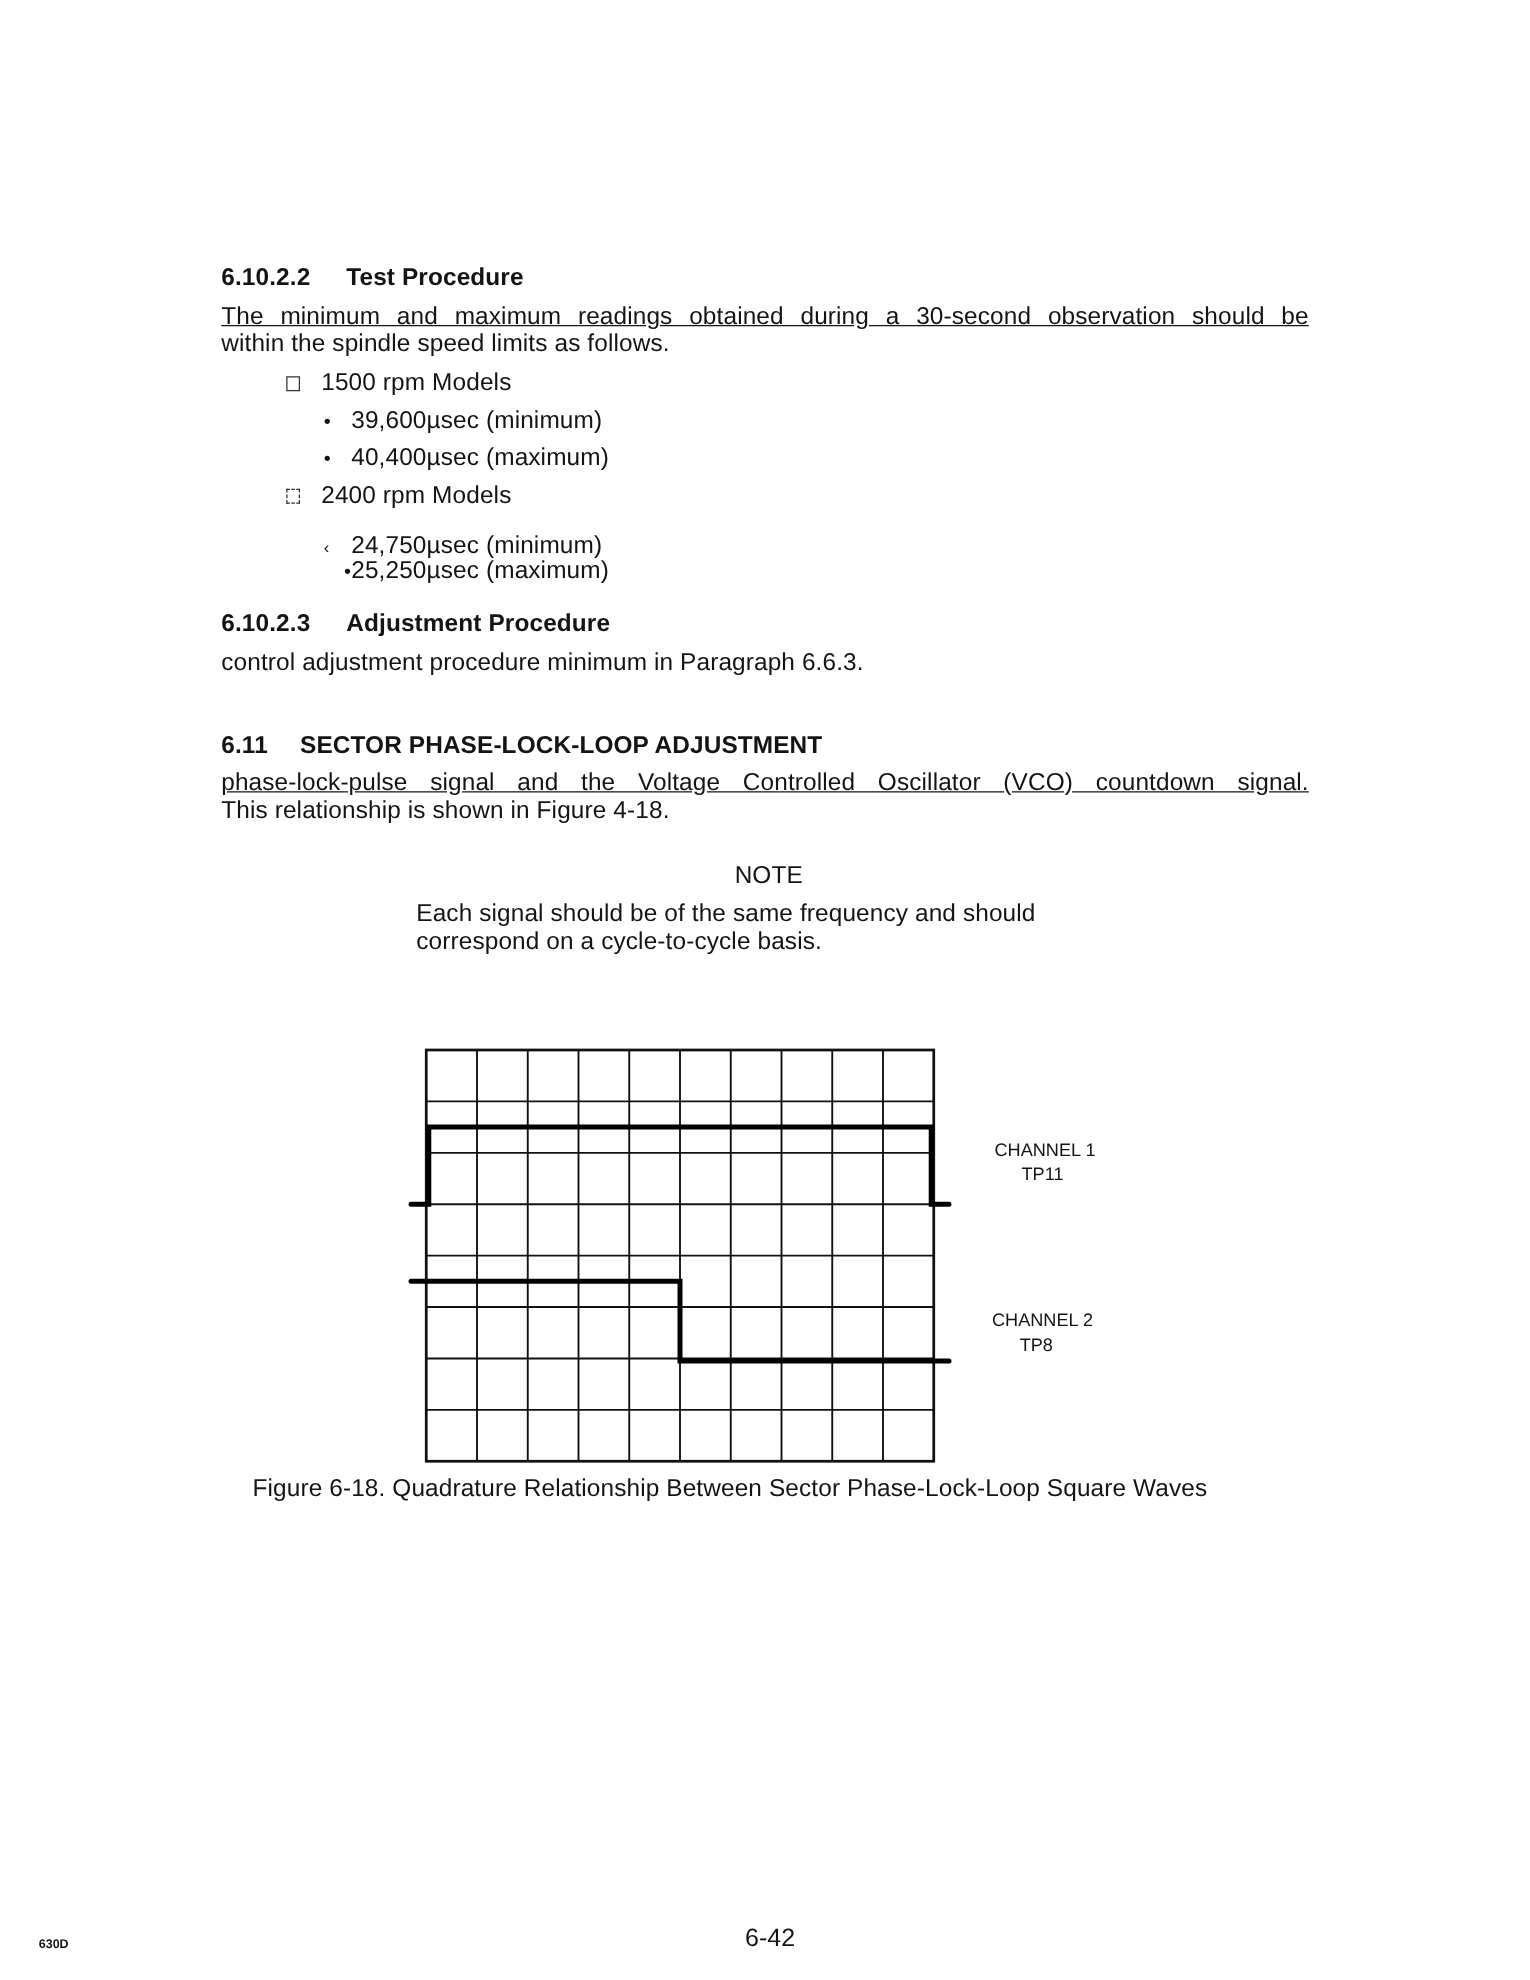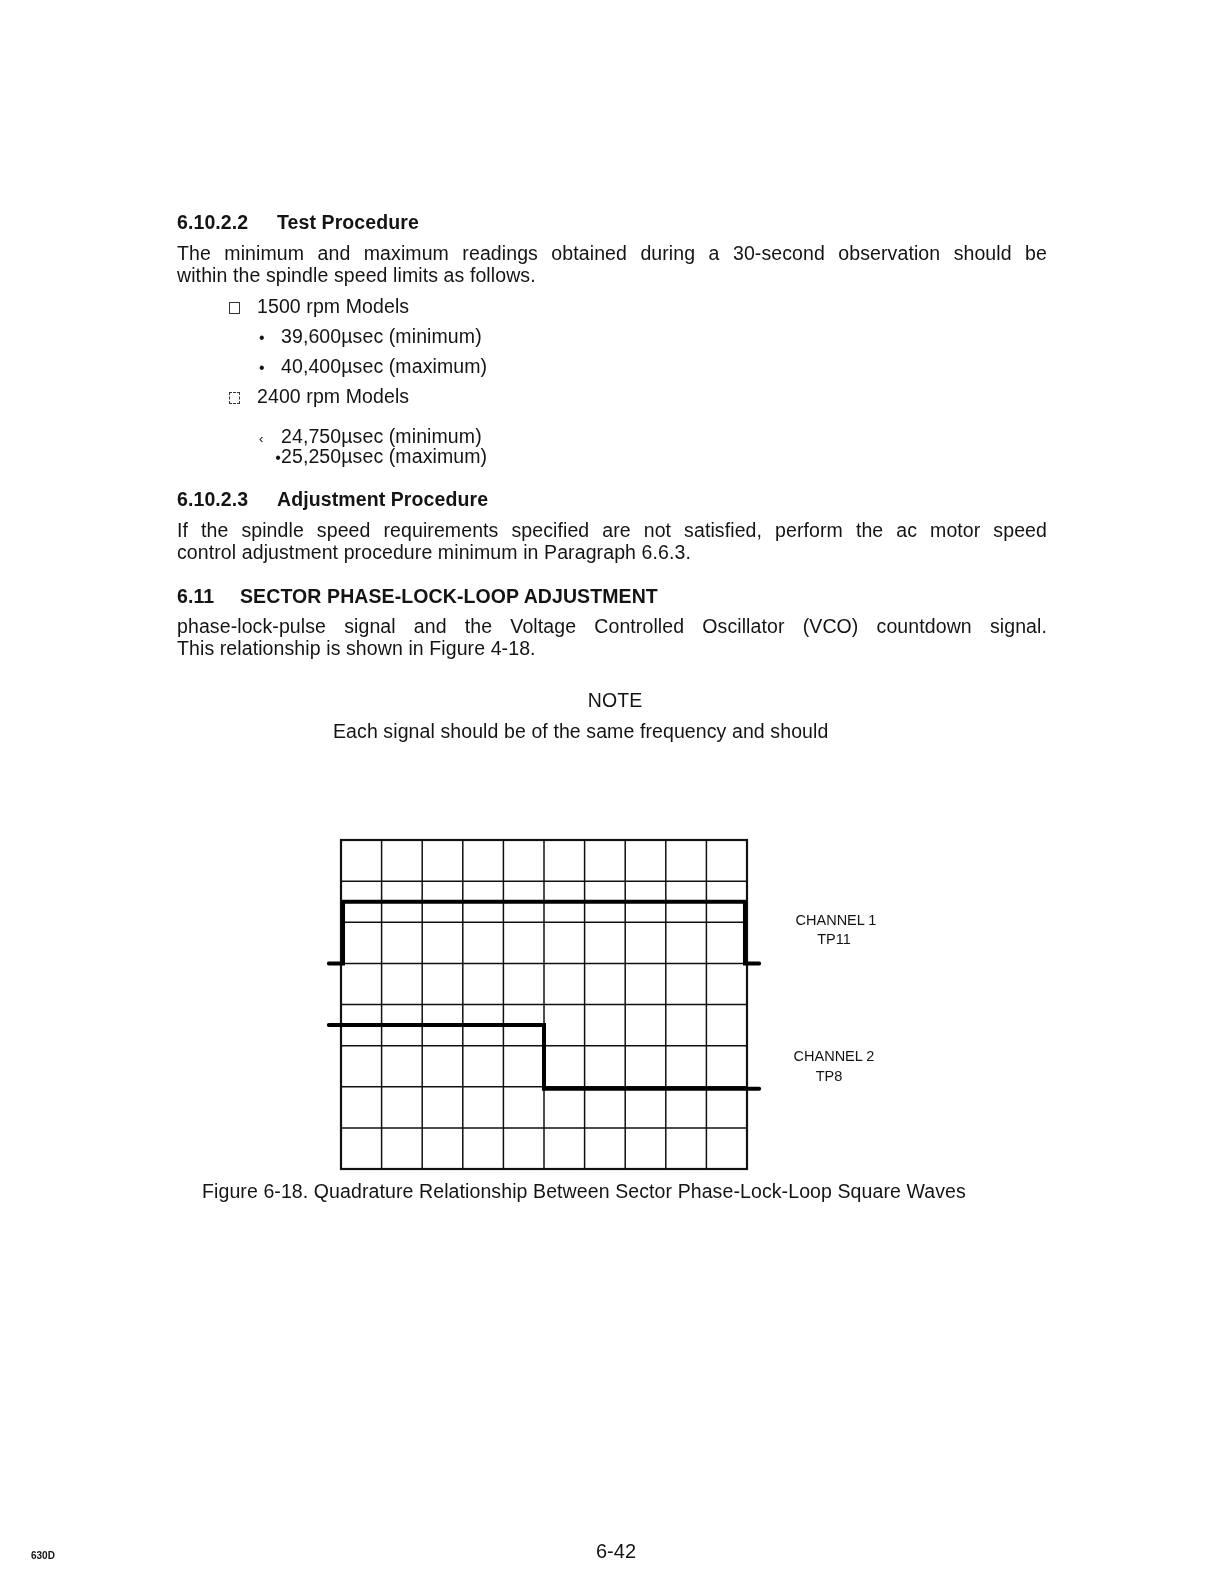--- a/index.html
+++ b/index.html
@@ -7,21 +7,21 @@
     width: 1224px; height: 1584px; position: relative; overflow: hidden;
     font-family: "Liberation Sans", "DejaVu Sans", sans-serif;
     color: #141414;
   }
   .abs { position: absolute; }
   .txt { font-size: 19.5px; line-height: 22px; letter-spacing: 0.1px; }
   .heading-sub { left: 177px; font-weight: bold; }
   .heading-sub .num { display: inline-block; width: 100px; }
   .para { left: 177px; width: 870px; text-align: justify; text-align-last: left; }
   .line { display: block; white-space: nowrap; }
-  .just { text-align: justify; text-align-last: justify; display: block; }
+  .just { text-align: justify; text-align-last: justify; display: block; text-decoration: underline; }
   .checkbox {
     display: inline-block; width: 11px; height: 12px; border: 1.3px solid #333;
     box-sizing: border-box; vertical-align: -1px; margin-right: 17px;
   }
   .bullet { display: inline-block; width: 22px; font-size: 16px; }
   .bold { font-weight: bold; }
   .italic { }
   .center { text-align: center; }
   svg text { font-family: "Liberation Sans", "DejaVu Sans", sans-serif; }
 </style>
@@ -54,35 +54,35 @@
   <span class="bullet" style="font-size:13px;">‹</span><span>24,750</span><span>µsec</span> <span>(minimum)</span>
 </div>
 <div class="abs txt" style="left:259px; top:445px;text-align:right;">
   <span class="bullet">•</span><span>25,250</span><span>µsec</span> <span>(maximum)</span>
 </div>
 
 <div class="abs txt heading-sub" style="top:488px;">
   <span class="num">6.10.2.3</span><span>Adjustment Procedure</span>
 </div>
 <div class="abs txt para" style="top:519px;">
-  <span class="just">If the spindle speed requirements specified are not satisfied, perform the ac motor speed</span>
   <span class="line">control adjustment procedure minimum in Paragraph 6.6.3.</span>
 </div>
 
 <div class="abs txt bold" style="left:177px; top:585px;">
   <span style="display:inline-block; width:63px;">6.11</span><span>SECTOR PHASE-LOCK-LOOP ADJUSTMENT</span>
 </div>
 <div class="abs txt para" style="top:615px;">
   <span class="just">phase-lock-pulse signal and the Voltage Controlled Oscillator (VCO) countdown signal.</span>
   <span class="line">This relationship is shown in Figure 4-18.</span>
 </div>
 
 <div class="abs txt italic center" style="left:560px; width:110px; top:689px;">NOTE</div>
 <div class="abs txt italic" style="left:333px; top:720px;">
   <span class="line">Each signal should be of the same frequency and should</span>
+  <span class="line">correspond on a cycle-to-cycle basis.</span>
 </div>
 
 <svg class="abs" style="left:0; top:0;" width="1224" height="1584">
   <g id="grid-layer">
       <rect x="341" y="840" width="406" height="329" fill="none" stroke="#111" stroke-width="2.2"></rect>
       <line x1="381.6" x2="381.6" y1="840" y2="1169" stroke="#111" stroke-width="1.5"></line>
       <line x1="422.2" x2="422.2" y1="840" y2="1169" stroke="#111" stroke-width="1.5"></line>
       <line x1="462.8" x2="462.8" y1="840" y2="1169" stroke="#111" stroke-width="1.5"></line>
       <line x1="503.4" x2="503.4" y1="840" y2="1169" stroke="#111" stroke-width="1.5"></line>
       <line x1="544" x2="544" y1="840" y2="1169" stroke="#111" stroke-width="1.5"></line>

